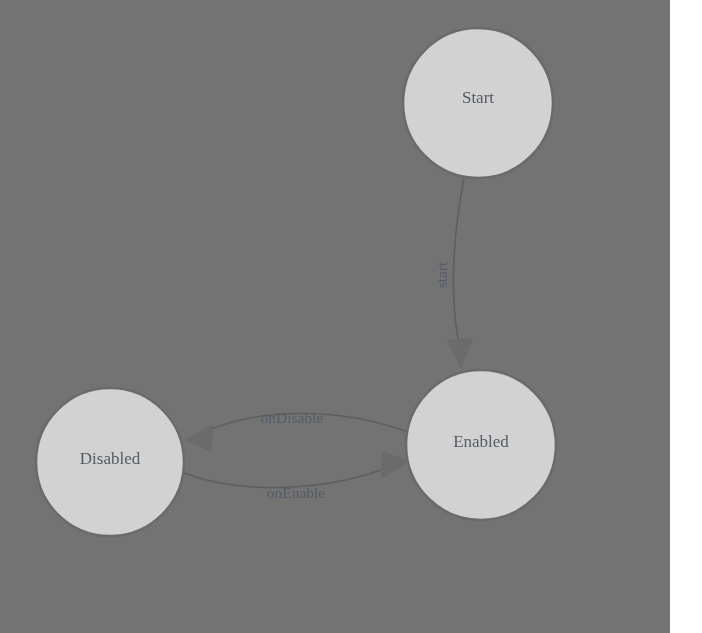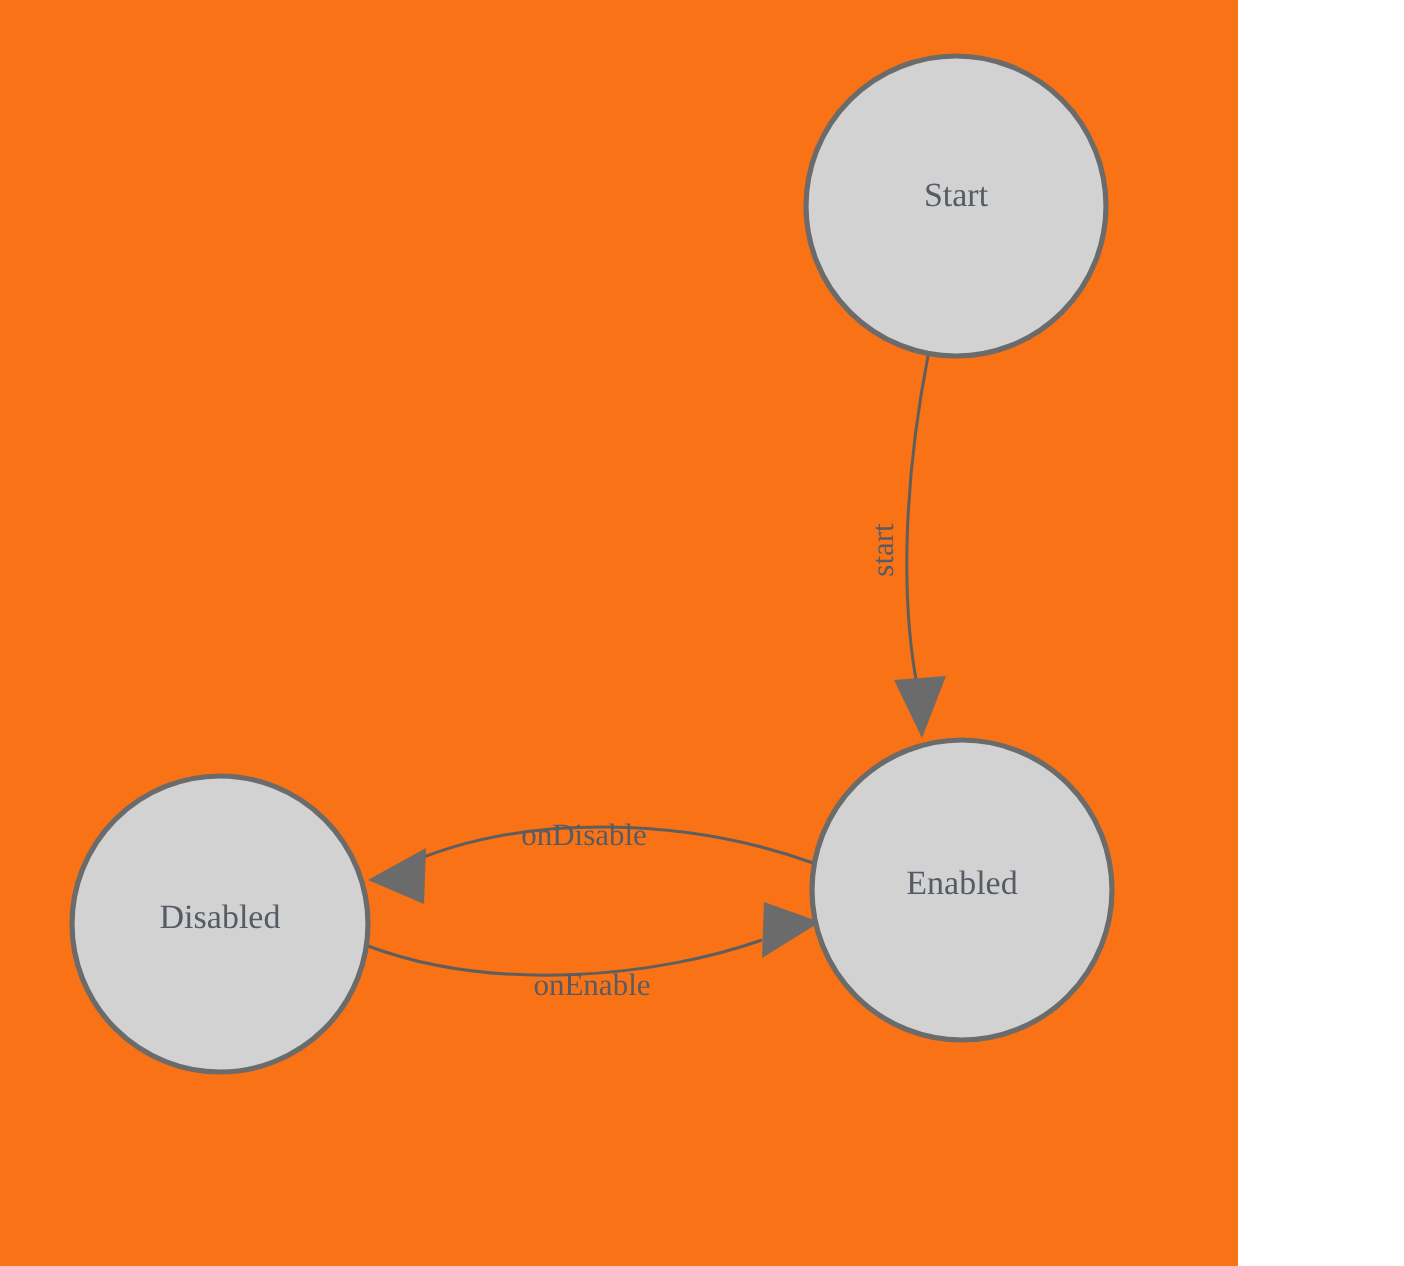--- a/index.html
+++ b/index.html
@@ -9,23 +9,23 @@
     background: #ffffff;
   }
   body {
     width: 702px;
     height: 633px;
     overflow: hidden;
     font-family: "Liberation Serif", "DejaVu Serif", serif;
   }
   #diagram-canvas {
     position: relative;
-    width: 619px;
+    width: 670px;
     height: 633px;
-    background: #f97316;
+    background: #737373;
   }
   #diagram-svg {
     position: absolute;
     top: 0;
     left: 0;
     width: 702px;
     height: 633px;
     display: block;
   }
   .node-circle {

